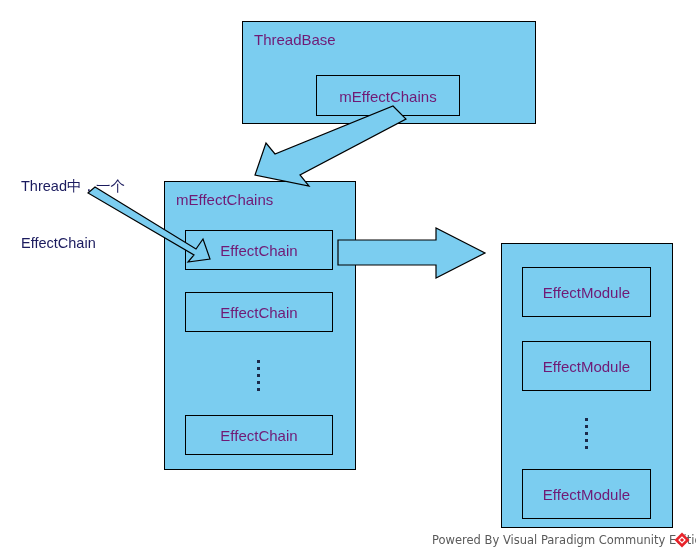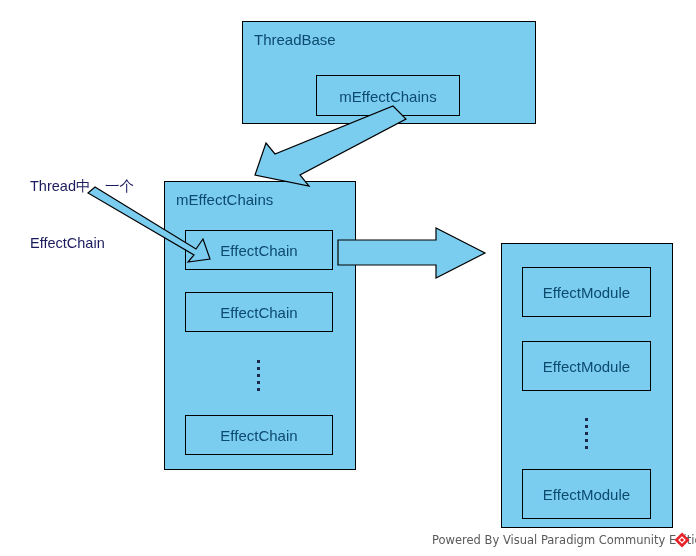--- a/index.html
+++ b/index.html
@@ -18,21 +18,21 @@
     overflow: hidden;
   }
   .box {
     position: absolute;
     background: #7BCDF0;
     border: 1px solid #000000;
     box-sizing: border-box;
   }
   .box-label {
     position: absolute;
-    color: #0c4a6e;
+    color: #701a75;
     font-size: 15px;
     line-height: 1;
     white-space: nowrap;
   }
   .label-tl {
     top: 10px;
     left: 11px;
   }
   .label-center {
     left: 0;
@@ -84,21 +84,21 @@
     top: 532px;
     width: 16px;
     height: 16px;
   }
 </style>
 </head>
 <body>
 
 <div id="canvas">
 
-  <div class="annotation" style="left:30px; top:139px;">
+  <div class="annotation" style="left:21px; top:139px;">
     <div>Thread中，一个</div>
     <div>EffectChain</div>
   </div>
 
   <div class="box" style="left:242px; top:21px; width:294px; height:103px;">
     <div class="box-label label-tl">ThreadBase</div>
   </div>
 
   <div class="box" style="left:316px; top:75px; width:144px; height:41px;">
     <div class="box-label label-center">mEffectChains</div>

